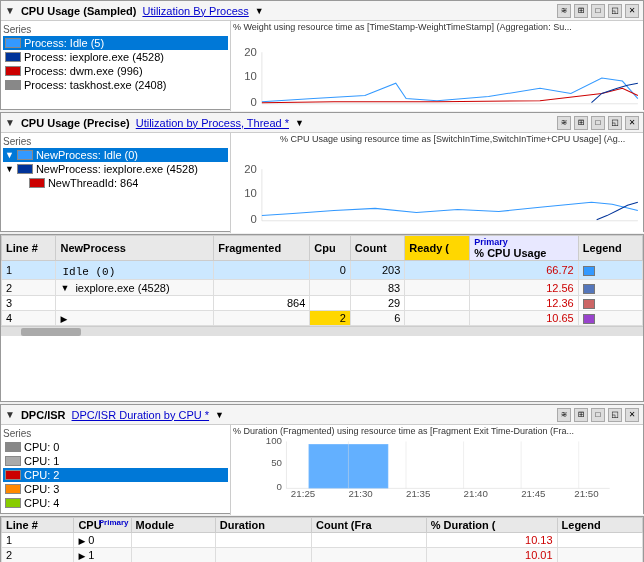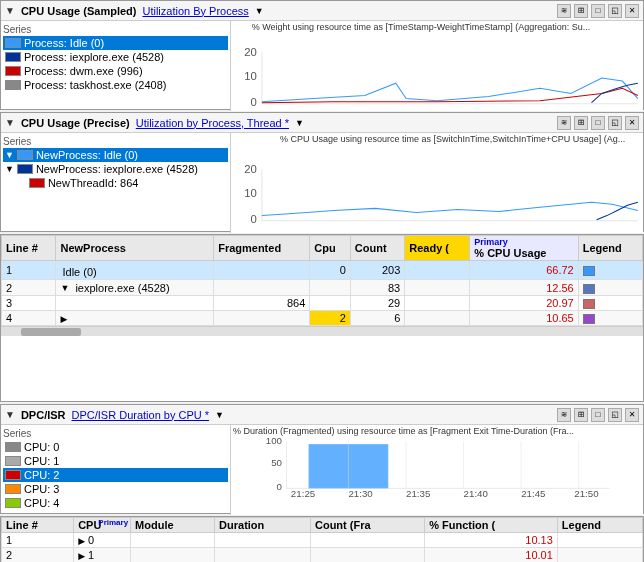--- a/index.html
+++ b/index.html
@@ -72,37 +72,37 @@
       <div class="panel-icon-btn">□</div>
       <div class="panel-icon-btn">◱</div>
       <div class="panel-icon-btn">✕</div>
     </div>
   </div>
   <div class="panel-body">
     <div class="series-col">
       <div class="series-label">Series</div>
       <div class="series-item selected">
         <div class="color-box" style="background:#3399ff;"></div>
-        <span>Process: Idle (0)</span>
+        <span>Process: Idle (5)</span>
       </div>
       <div class="series-item">
         <div class="color-box" style="background:#003399;"></div>
         <span>Process: iexplore.exe (4528)</span>
       </div>
       <div class="series-item">
         <div class="color-box" style="background:#cc0000;"></div>
         <span>Process: dwm.exe (996)</span>
       </div>
       <div class="series-item">
         <div class="color-box" style="background:#888;"></div>
         <span>Process: taskhost.exe (2408)</span>
       </div>
     </div>
     <div class="chart-area">
-      <div style="font-size:9px; color:#333; padding:1px 2px; overflow:hidden; white-space:nowrap; max-width:380px;text-align:center;">% Weight using resource time as [TimeStamp-WeightTimeStamp] (Aggregation: Su...</div>
+      <div style="font-size:9px; color:#333; padding:1px 2px; overflow:hidden; white-space:nowrap; max-width:380px;">% Weight using resource time as [TimeStamp-WeightTimeStamp] (Aggregation: Su...</div>
       <svg class="chart-svg" viewBox="0 0 400 70">
         <line x1="30" y1="10" x2="30" y2="60" stroke="#ccc" stroke-width="0.5"></line>
         <line x1="30" y1="60" x2="395" y2="60" stroke="#ccc" stroke-width="0.5"></line>
         <text x="25" y="14" font-size="8" text-anchor="end" fill="#555">20</text>
         <text x="25" y="37" font-size="8" text-anchor="end" fill="#555">10</text>
         <text x="25" y="62" font-size="8" text-anchor="end" fill="#555">0</text>
         <polyline points="30,58 80,55 130,52 160,40 170,55 200,57 250,53 300,45 330,50 360,35 380,38 395,55" fill="none" stroke="#3399ff" stroke-width="1"></polyline>
         <polyline points="30,59 100,58 200,58 300,57 360,50 380,45 395,52" fill="none" stroke="#cc0000" stroke-width="1"></polyline>
         <polyline points="350,59 360,50 375,45 385,42 395,40" fill="none" stroke="#003399" stroke-width="1"></polyline>
       </svg>
@@ -175,21 +175,21 @@
             <div style="font-size:9px; color:#0000cc;">Primary</div>
             <div>% CPU Usage</div>
           </th>
           <th>Legend</th>
         </tr>
       </thead>
       <tbody>
         <tr class="row-selected">
           <td>1</td>
           <td>
-            <span style="display:inline-flex; align-items:center; gap:2px;">
+            <span style="display:inline-flex; align-items:center; gap:2px;font-family:Liberation Mono, monospace;">
               <span style="font-size:9px;"></span>
               Idle (0)
             </span>
           </td>
           <td></td>
           <td class="num">0</td>
           <td class="num">203</td>
           <td></td>
           <td class="red-val">66.72</td>
           <td><span class="mini-color" style="background:#3399ff;"></span></td>
@@ -209,21 +209,21 @@
           <td class="red-val">12.56</td>
           <td><span class="mini-color" style="background:#5577bb;"></span></td>
         </tr>
         <tr>
           <td>3</td>
           <td></td>
           <td class="num" style="padding-left:20px;">864</td>
           <td></td>
           <td class="num">29</td>
           <td></td>
-          <td class="red-val">20.97</td>
+          <td class="red-val">12.36</td>
           <td><span class="mini-color" style="background:#cc6666;"></span></td>
         </tr>
         <tr>
           <td>4</td>
           <td>
             <span style="display:inline-flex; align-items:center; gap:2px;">
               <span style="font-size:9px;">▶</span>
             </span>
           </td>
           <td></td>
@@ -314,21 +314,21 @@
       <thead>
         <tr>
           <th>Line #</th>
           <th style="position:relative;">
             <span>CPU</span>
             <span style="position:absolute; top:0; right:2px; font-size:8px; color:#0000cc;">Primary</span>
           </th>
           <th>Module</th>
           <th>Duration</th>
           <th>Count (Fra</th>
-          <th>% Function (</th>
+          <th>% Duration (</th>
           <th>Legend</th>
         </tr>
       </thead>
       <tbody>
         <tr>
           <td>1</td>
           <td>
             <span style="font-size:9px;">▶</span>
             0
           </td>

